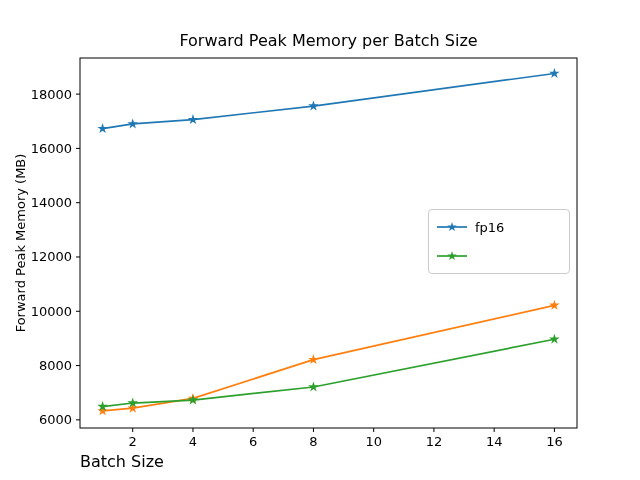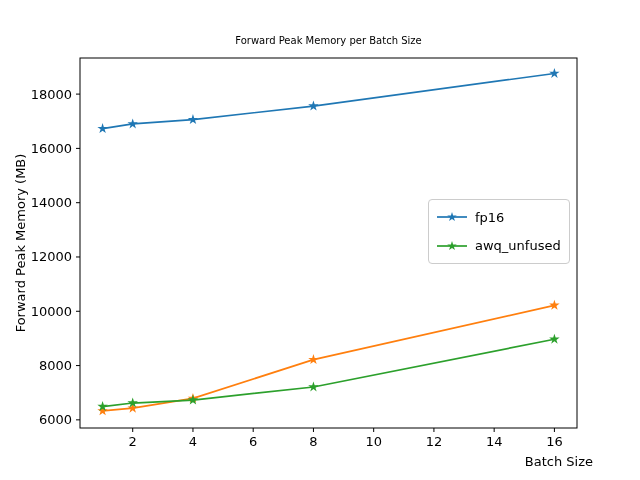--- a/index.html
+++ b/index.html
@@ -9,33 +9,33 @@
     height: 480px;
     background: #ffffff;
     font-family: "DejaVu Sans", sans-serif;
     overflow: hidden;
     color: #000000;
   }
   #plot-svg { position: absolute; left: 0; top: 0; }
   #plot-svg text { font-family: "DejaVu Sans", sans-serif; fill: #000000; }
   .chart-title {
     position: absolute; left: 80px; top: 31px; width: 497px;
-    text-align: center; font-size: 10px; line-height: 19px; color: #000000;
+    text-align: center; font-size: 16px; line-height: 19px; color: #000000;
   }
   .x-label {
-    position: absolute; left: 96px; top: 454px; width: 497px;
-    text-align: right; font-size: 13px; line-height: 16px; color: #000000;
+    position: absolute; left: 80px; top: 454px; width: 497px;
+    text-align: left; font-size: 16px; line-height: 16px; color: #000000;
   }
   .y-label {
     position: absolute; left: -219px; top: 233px; width: 480px; height: 20px;
     line-height: 20px; text-align: center; font-size: 13px; color: #000000;
     transform: rotate(-90deg);
   }
   .legend {
-    position: absolute; left: 428px; top: 199px; width: 142px; height: 65px;
+    position: absolute; left: 428px; top: 209px; width: 142px; height: 65px;
     box-sizing: border-box;
     border: 1px solid #cccccc; border-radius: 4px;
     background: rgba(255,255,255,0.9);
     display: flex; flex-direction: column; justify-content: space-around;
     padding: 3px 0;
   }
   .legend-entry { display: flex; align-items: center; gap: 7px; padding-left: 7px; height: 19px; }
   .legend-label { font-size: 13px; line-height: 19px; }
   .legend-swatch { flex: 0 0 auto; }
 </style>
@@ -106,17 +106,16 @@
         <line x1="1" y1="7" x2="31" y2="7" stroke-width="1.7" stroke="#1f77b4"></line>
         <path d="M16.00,2.00L17.12,5.46L20.76,5.45L17.81,7.59L18.94,11.05L16.00,8.90L13.06,11.05L14.19,7.59L11.24,5.45L14.88,5.46Z" fill="#1f77b4"></path>
       </svg>
       <span class="legend-label">fp16</span>
     </div>
     <div class="legend-entry">
       <svg class="legend-swatch" width="32" height="14">
         <line x1="1" y1="7" x2="31" y2="7" stroke-width="1.7" stroke="#2ca02c"></line>
         <path d="M16.00,2.00L17.12,5.46L20.76,5.45L17.81,7.59L18.94,11.05L16.00,8.90L13.06,11.05L14.19,7.59L11.24,5.45L14.88,5.46Z" fill="#2ca02c"></path>
       </svg>
-      <span class="legend-label">awq_unfused</span>
     </div>
   </div>
 
 </div>
 
 </body></html>

